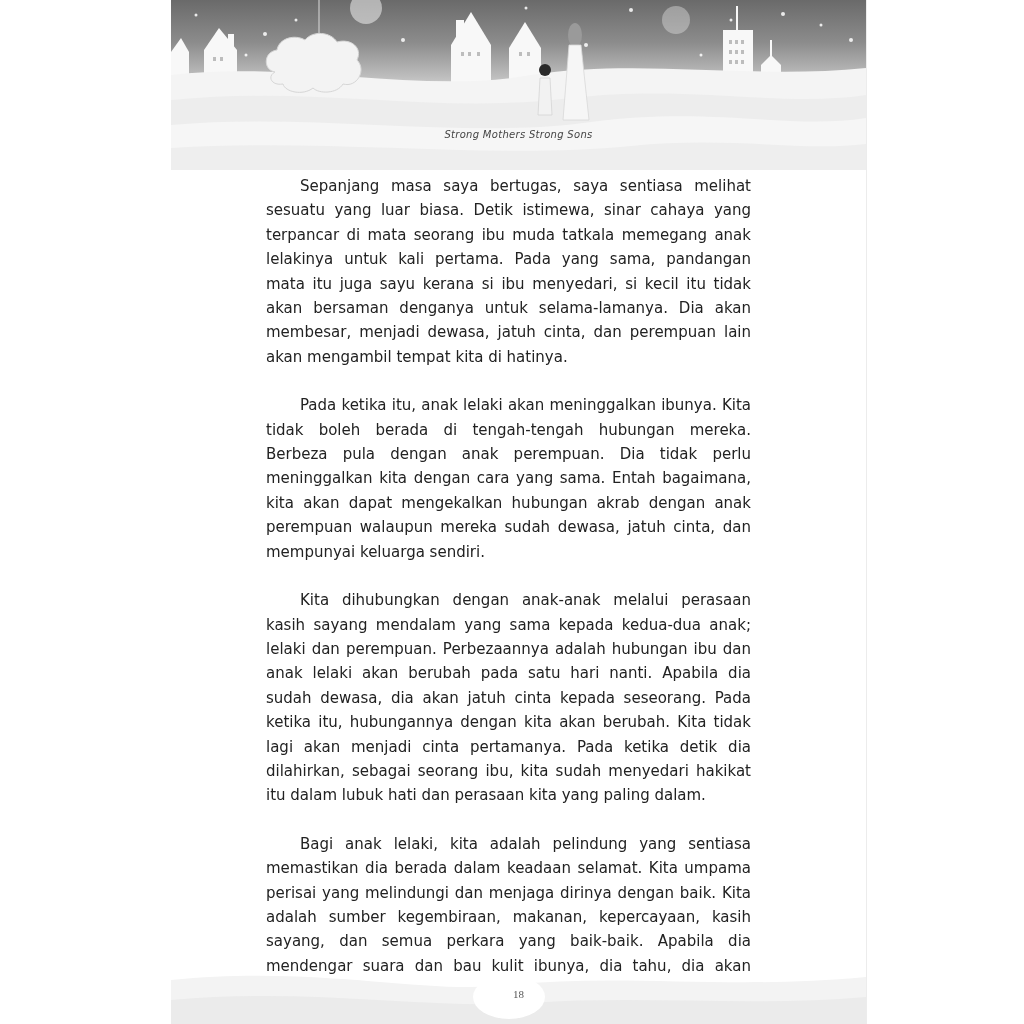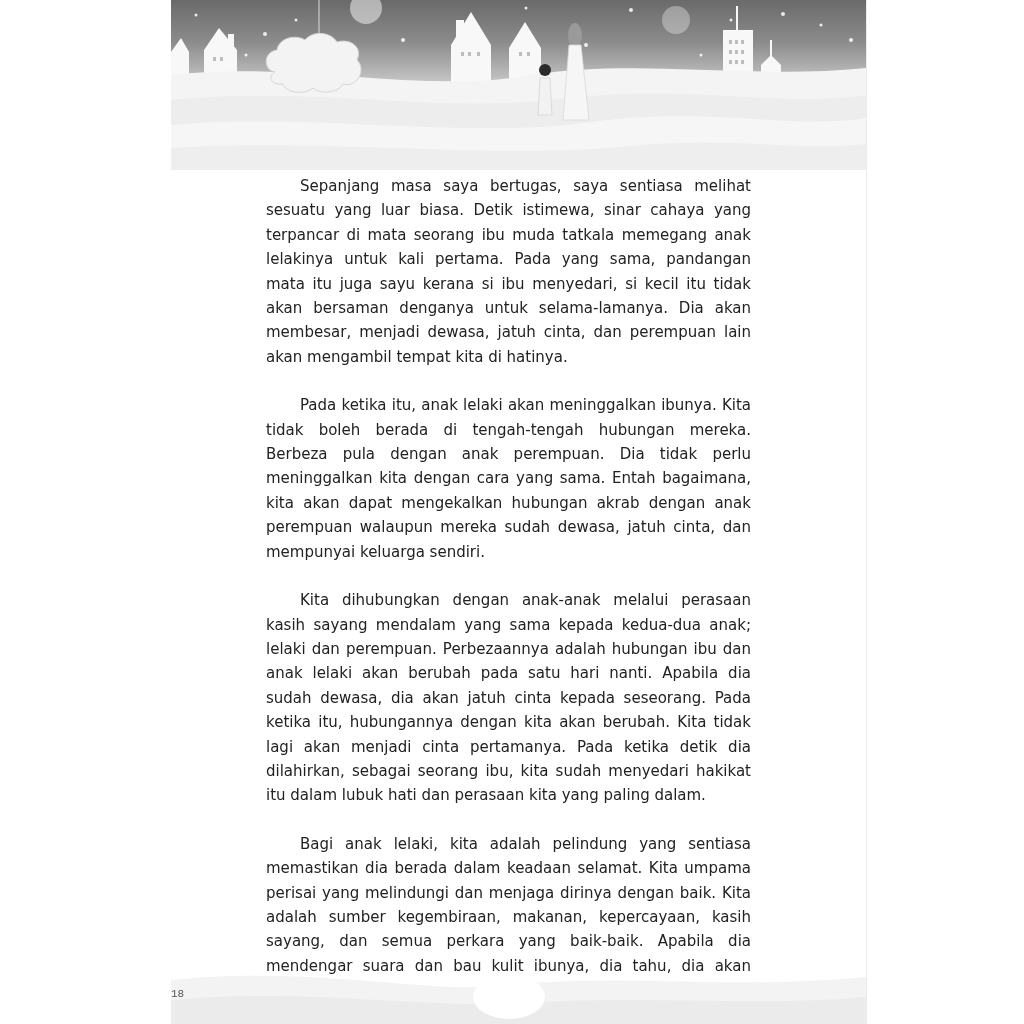--- a/index.html
+++ b/index.html
@@ -6,21 +6,21 @@
   body { width:1024px; height:1024px; background:#ffffff; position:relative; overflow:hidden; font-family:"DejaVu Sans", sans-serif; }
   .page { position:absolute; left:171px; top:0; width:695px; height:1024px; background:#ffffff; overflow:hidden; box-shadow: 1px 0 0 #ececec; }
   .header { position:absolute; left:0; top:0; width:695px; height:170px; overflow:hidden;
     background: linear-gradient(180deg, #6a6a6a 0%, #8c8c8c 25%, #bdbdbd 45%, #e9e9e9 60%, #f5f5f5 100%); }
   .header svg { position:absolute; left:0; top:0; }
   .header-title { position:absolute; left:0; width:695px; top:129px; text-align:center; font-family:"DejaVu Sans", sans-serif; font-size:10px; color:#444; letter-spacing:0.3px; font-style:italic; }
   .body-text { position:absolute; left:95px; top:174px; width:485px; font-family:"DejaVu Sans", sans-serif; font-size:15px; line-height:24.4px; color:#222; text-align:justify; }
   .body-text p { margin:0 0 24px 0; text-indent:34px; }
   .body-text p.last { margin-bottom:16px; text-align-last:justify; }
   .footer { position:absolute; left:0; top:955px; width:695px; height:69px; overflow:hidden; }
-  .page-number { position:absolute; left:0; width:695px; top:988px; font-family:Liberation Mono, monospace; font-size:11px; color:#555; }
+  .page-number { position:absolute; left:0; width:695px; top:988px; text-align:center; font-family:Liberation Serif, serif; font-size:11px; color:#555; }
 </style>
 </head>
 <body>
 
 <div class="page">
 
   <div class="header">
     <svg width="695" height="170" viewBox="0 0 695 170">
 
       <circle cx="195" cy="8" r="16" fill="#f0f0f0" opacity="0.55"></circle>
@@ -80,20 +80,21 @@
       <path d="M0,148 C160,138 320,160 460,146 C560,136 630,152 695,144 L695,170 L0,170 Z" fill="#eeeeee"></path>
 
       <line x1="148" y1="0" x2="148" y2="38" stroke="#dcdcdc" stroke-width="1"></line>
       <path d="M104,72 C92,70 92,52 106,50 C108,38 124,34 134,40 C142,30 160,32 166,42 C180,38 192,48 186,60 C196,70 186,88 172,84 C166,94 148,94 142,88 C132,96 114,92 112,84 C100,86 96,76 104,72 Z" fill="#f3f3f3" stroke="#d6d6d6" stroke-width="1"></path>
 
       <ellipse cx="404" cy="35" rx="7" ry="12" fill="#9a9a9a"></ellipse>
       <path d="M398,45 L410,45 L418,120 L392,120 Z" fill="#f6f6f6" stroke="#d8d8d8" stroke-width="0.8"></path>
       <circle cx="374" cy="70" r="6" fill="#2a2a2a"></circle>
       <path d="M369,78 L379,78 L381,115 L367,115 Z" fill="#f2f2f2" stroke="#d4d4d4" stroke-width="0.8"></path>
     </svg>
+    <div class="header-title">Strong Mothers Strong Sons</div>
   </div>
 
   <div class="body-text">
     <p>Sepanjang masa saya bertugas, saya sentiasa melihat sesuatu yang luar biasa. Detik istimewa, sinar cahaya yang terpancar di mata seorang ibu muda tatkala memegang anak lelakinya untuk kali pertama. Pada yang sama, pandangan mata itu juga sayu kerana si ibu menyedari, si kecil itu tidak akan bersaman denganya untuk selama-lamanya. Dia akan membesar, menjadi dewasa, jatuh cinta, dan perempuan lain akan mengambil tempat kita di hatinya.</p>
     <p>Pada ketika itu, anak lelaki akan meninggalkan ibunya. Kita tidak boleh berada di tengah-tengah hubungan mereka. Berbeza pula dengan anak perempuan. Dia tidak perlu meninggalkan kita dengan cara yang sama. Entah bagaimana, kita akan dapat mengekalkan hubungan akrab dengan anak perempuan walaupun mereka sudah dewasa, jatuh cinta, dan mempunyai keluarga sendiri.</p>
     <p>Kita dihubungkan dengan anak-anak melalui perasaan kasih sayang mendalam yang sama kepada kedua-dua anak; lelaki dan perempuan. Perbezaannya adalah hubungan ibu dan anak lelaki akan berubah pada satu hari nanti. Apabila dia sudah dewasa, dia akan jatuh cinta kepada seseorang. Pada ketika itu, hubungannya dengan kita akan berubah. Kita tidak lagi akan menjadi cinta pertamanya. Pada ketika detik dia dilahirkan, sebagai seorang ibu, kita sudah menyedari hakikat itu dalam lubuk hati dan perasaan kita yang paling dalam.</p>
     <p class="last">Bagi anak lelaki, kita adalah pelindung yang sentiasa memastikan dia berada dalam keadaan selamat. Kita umpama perisai yang melindungi dan menjaga dirinya dengan baik. Kita adalah sumber kegembiraan, makanan, kepercayaan, kasih sayang, dan semua perkara yang baik-baik. Apabila dia mendengar suara dan bau kulit ibunya, dia tahu, dia akan</p>
   </div>
 
   <div class="footer">

